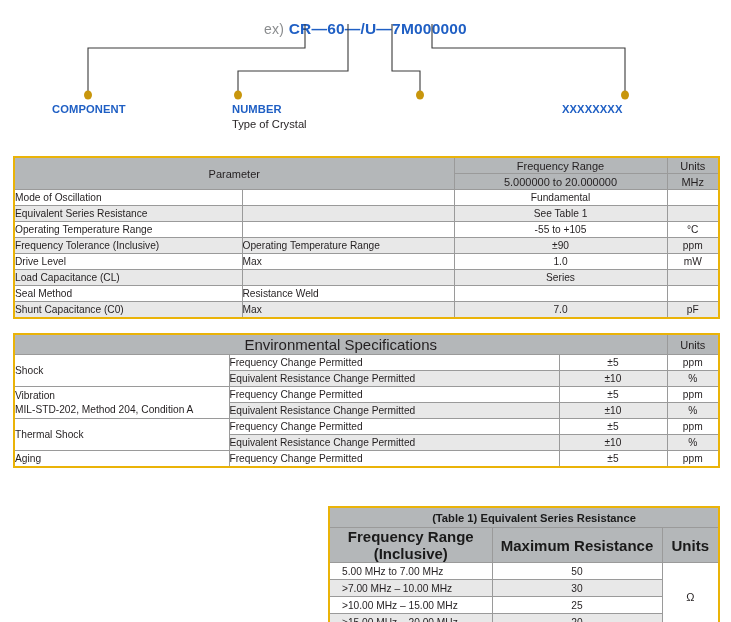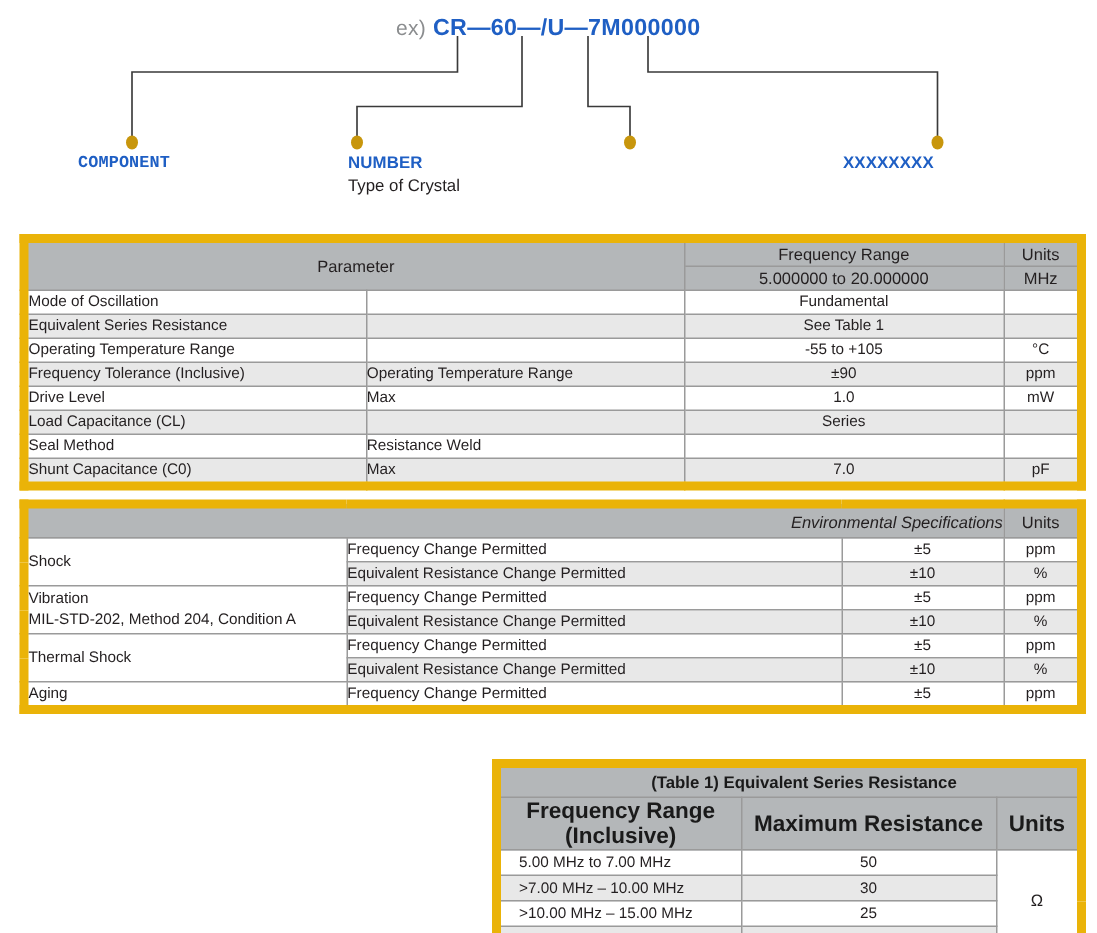--- a/index.html
+++ b/index.html
@@ -17,21 +17,21 @@
   }
 
   
   #pn-diagram {
     position: absolute;
     left: 0; top: 0;
     width: 731px; height: 150px;
   }
   #pn-line {
     position: absolute;
-    top: 10px;
+    top: 20px;
     left: 0; width: 731px;
     text-align: center;
     font-size: 15.5px;
     font-weight: bold;
     letter-spacing: 0.2px;
     white-space: nowrap;
   }
   #pn-ex {
     color: #8b8d8f;
     font-weight: normal;
@@ -83,31 +83,30 @@
   .hdr {
     background: #b4b7b9;
     font-weight: bold;
     font-size: 11px;
     text-align: center;
     color: #1a1a1a;
   }
   .hdr-left {
     background: #b4b7b9;
     font-weight: bold;
-    font-size: 11px;
-    text-align: right;
+    font-size: 15px;
+    text-align: center;
     padding-left: 8px;
     color: #1a1a1a;
-    font-style: italic;
   }
   .lbl   { text-align: left;  padding-left: 10px; }
   .lbl2  { text-align: left;  padding-left: 8px;  }
   .ctr   { text-align: center; }
   .shade { background: #e8e8e8; }
-  .outer-border { border: 6px solid #eab308; }
+  .outer-border { border: 2px solid #eab308; }
 
   
   #tbl-esr { font-size: 10.2px; }
   #tbl-esr td { height: 16px; }
   #tbl-esr .t1-title {
     background: #b4b7b9;
     font-weight: bold;
     font-size: 11.2px;
     text-align: center;
     height: 19px;
@@ -144,21 +143,21 @@
     <path d="M 392 0 L 392 47 L 420 47 L 420 70" fill="none" stroke="#3a3a3a" stroke-width="1.1"></path>
 
     <path d="M 432 0 L 432 24 L 625 24 L 625 70" fill="none" stroke="#3a3a3a" stroke-width="1.1"></path>
 
     <ellipse cx="88" cy="71" rx="4" ry="4.6" fill="#c8960c"></ellipse>
     <ellipse cx="238" cy="71" rx="4" ry="4.6" fill="#c8960c"></ellipse>
     <ellipse cx="420" cy="71" rx="4" ry="4.6" fill="#c8960c"></ellipse>
     <ellipse cx="625" cy="71" rx="4" ry="4.6" fill="#c8960c"></ellipse>
   </svg>
 
-  <div class="leaf" style="left:52px; top:103px;font-family:Liberation Mono, monospace;">
+  <div class="leaf" style="left:52px; top:103px;">
     <div class="leaf-title">COMPONENT</div>
   </div>
 
   <div class="leaf" style="left:232px; top:103px;">
     <div class="leaf-title">NUMBER</div>
     <div class="leaf-sub">Type of Crystal</div>
   </div>
 
 
   <div class="leaf" style="left:562px; top:103px; width:115px;">

